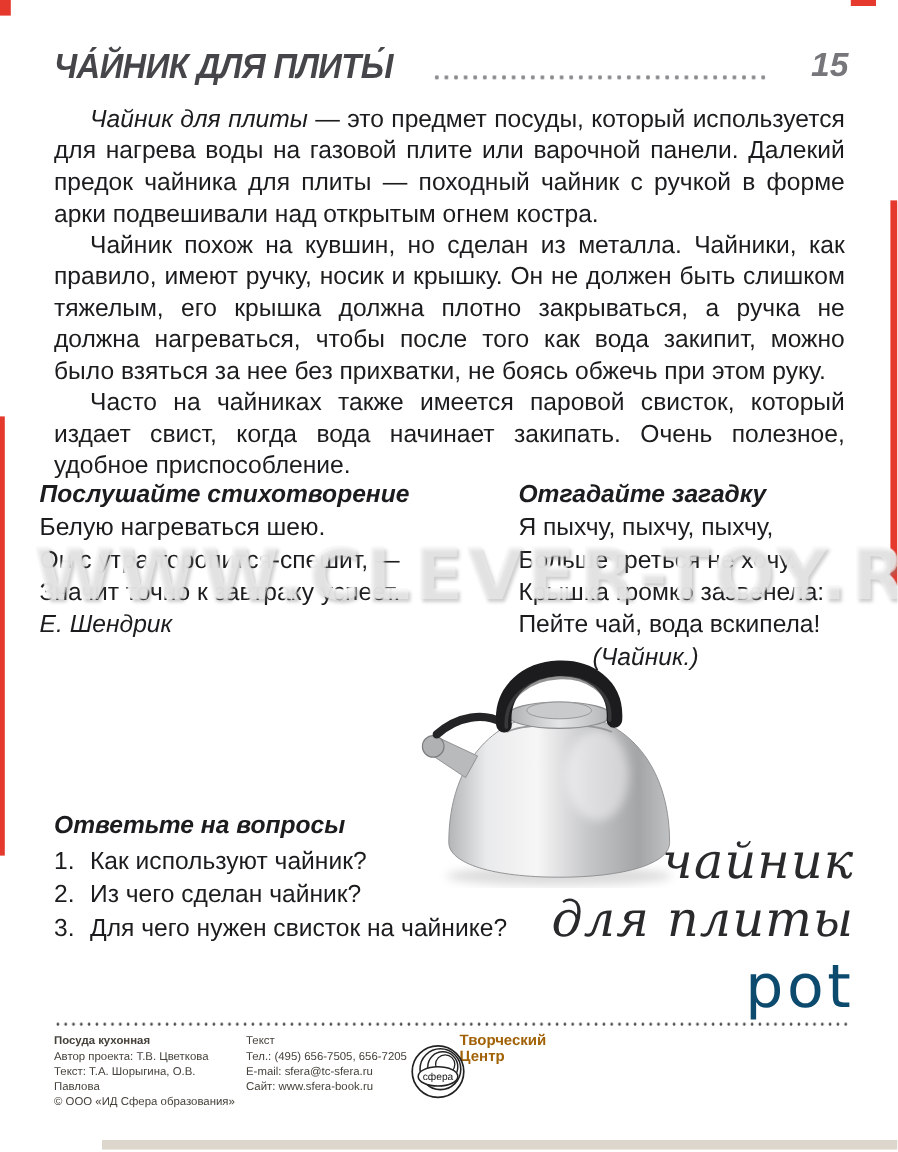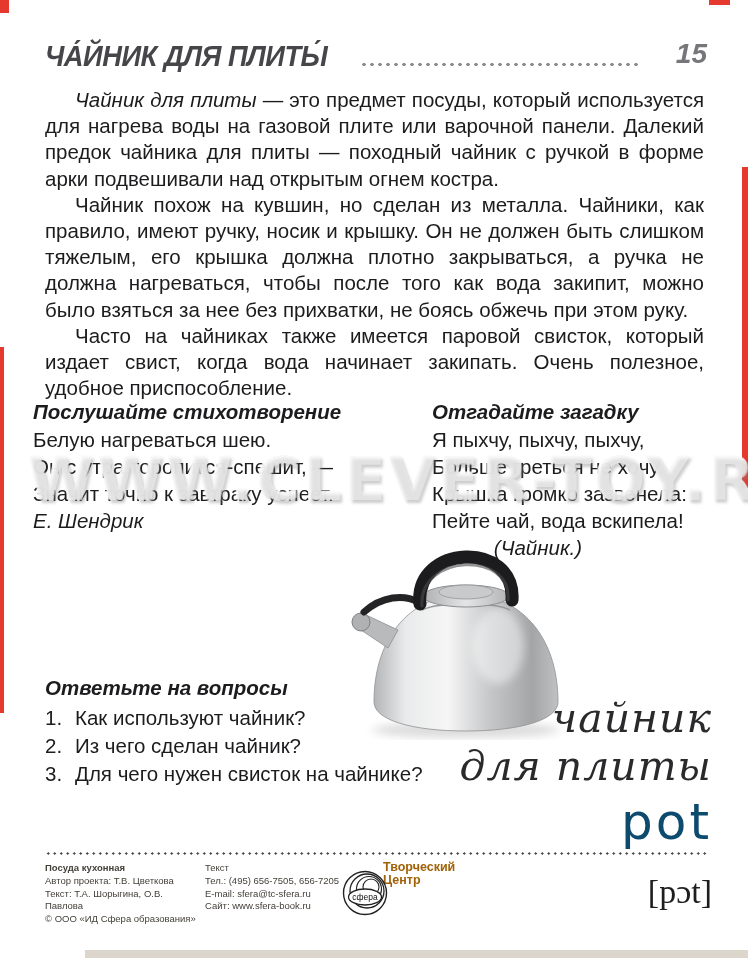--- a/index.html
+++ b/index.html
@@ -169,21 +169,20 @@
     <p class="q-h">Ответьте на вопросы</p>
     <div class="q-row"><span class="q-num">1.</span><span>Как используют чайник?</span></div>
     <div class="q-row"><span class="q-num">2.</span><span>Из чего сделан чайник?</span></div>
     <div class="q-row"><span class="q-num">3.</span><span>Для чего нужен свисток на чайнике?</span></div>
   </div>
 
   <div class="vocab">
     <div class="v-ru">чайник</div>
     <div class="v-ru">для плиты</div>
     <div class="v-en">pot</div>
-    <div class="v-tr">[pɔt]</div>
   </div>
 
   <div class="watermark">WWW.CLEVER-TOY.RU</div>
 
   <div class="footer">
     <div class="f-rule"></div>
     <div class="f-cols">
       <div class="f-col1">
         <div class="f-bold">Посуда кухонная</div>
         <div>Автор проекта: Т.В. Цветкова</div>

